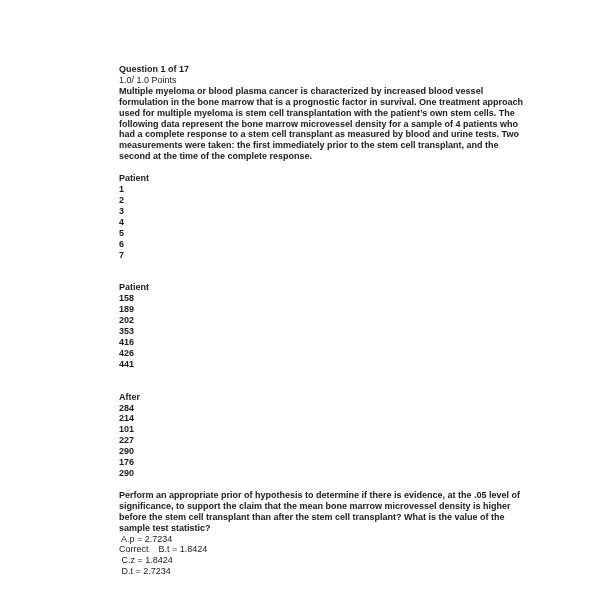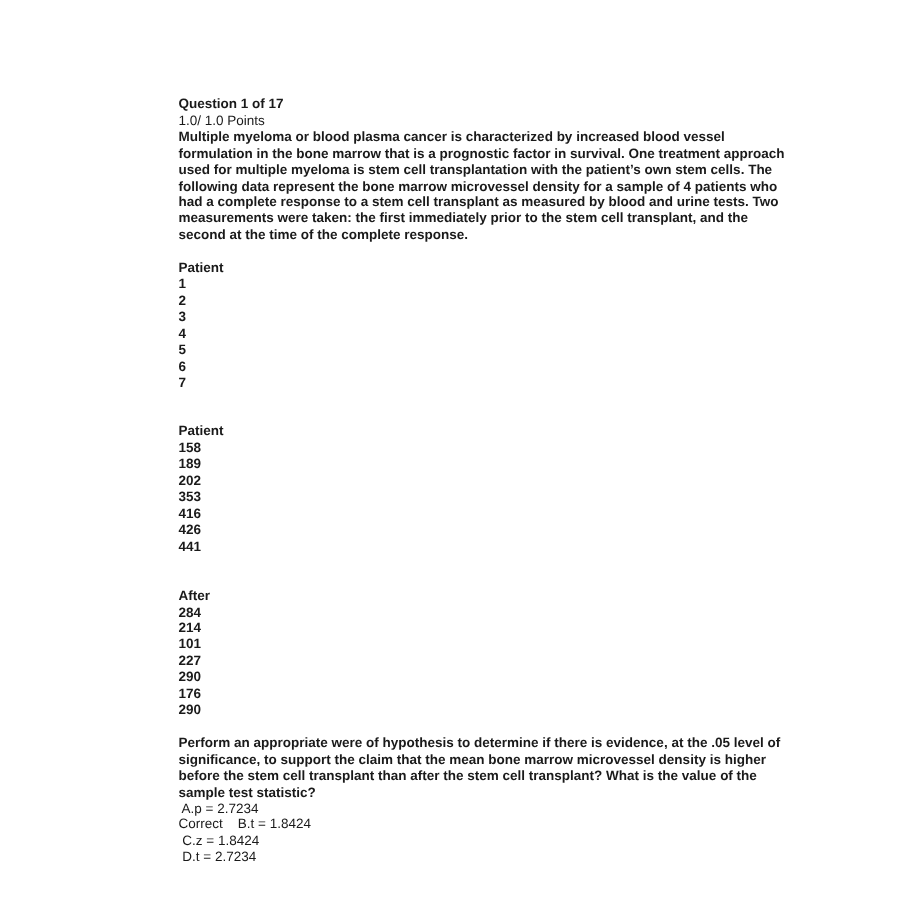--- a/index.html
+++ b/index.html
@@ -66,21 +66,21 @@
     <span class="line">101</span>
     <span class="line">227</span>
     <span class="line">290</span>
     <span class="line">176</span>
     <span class="line">290</span>
   </div>
 
   <div class="gap"></div>
 
   <div class="para">
-    <span class="line">Perform an appropriate were of hypothesis to determine if there is evidence, at the .05 level of</span>
+    <span class="line">Perform an appropriate prior of hypothesis to determine if there is evidence, at the .05 level of</span>
     <span class="line">significance, to support the claim that the mean bone marrow microvessel density is higher</span>
     <span class="line">before the stem cell transplant than after the stem cell transplant? What is the value of the</span>
     <span class="line">sample test statistic?</span>
   </div>
 
   <div>
     <span class="opt"> A.p = 2.7234</span>
     <span class="opt">Correct    B.t = 1.8424</span>
     <span class="opt"> C.z = 1.8424</span>
     <span class="opt"> D.t = 2.7234</span>

